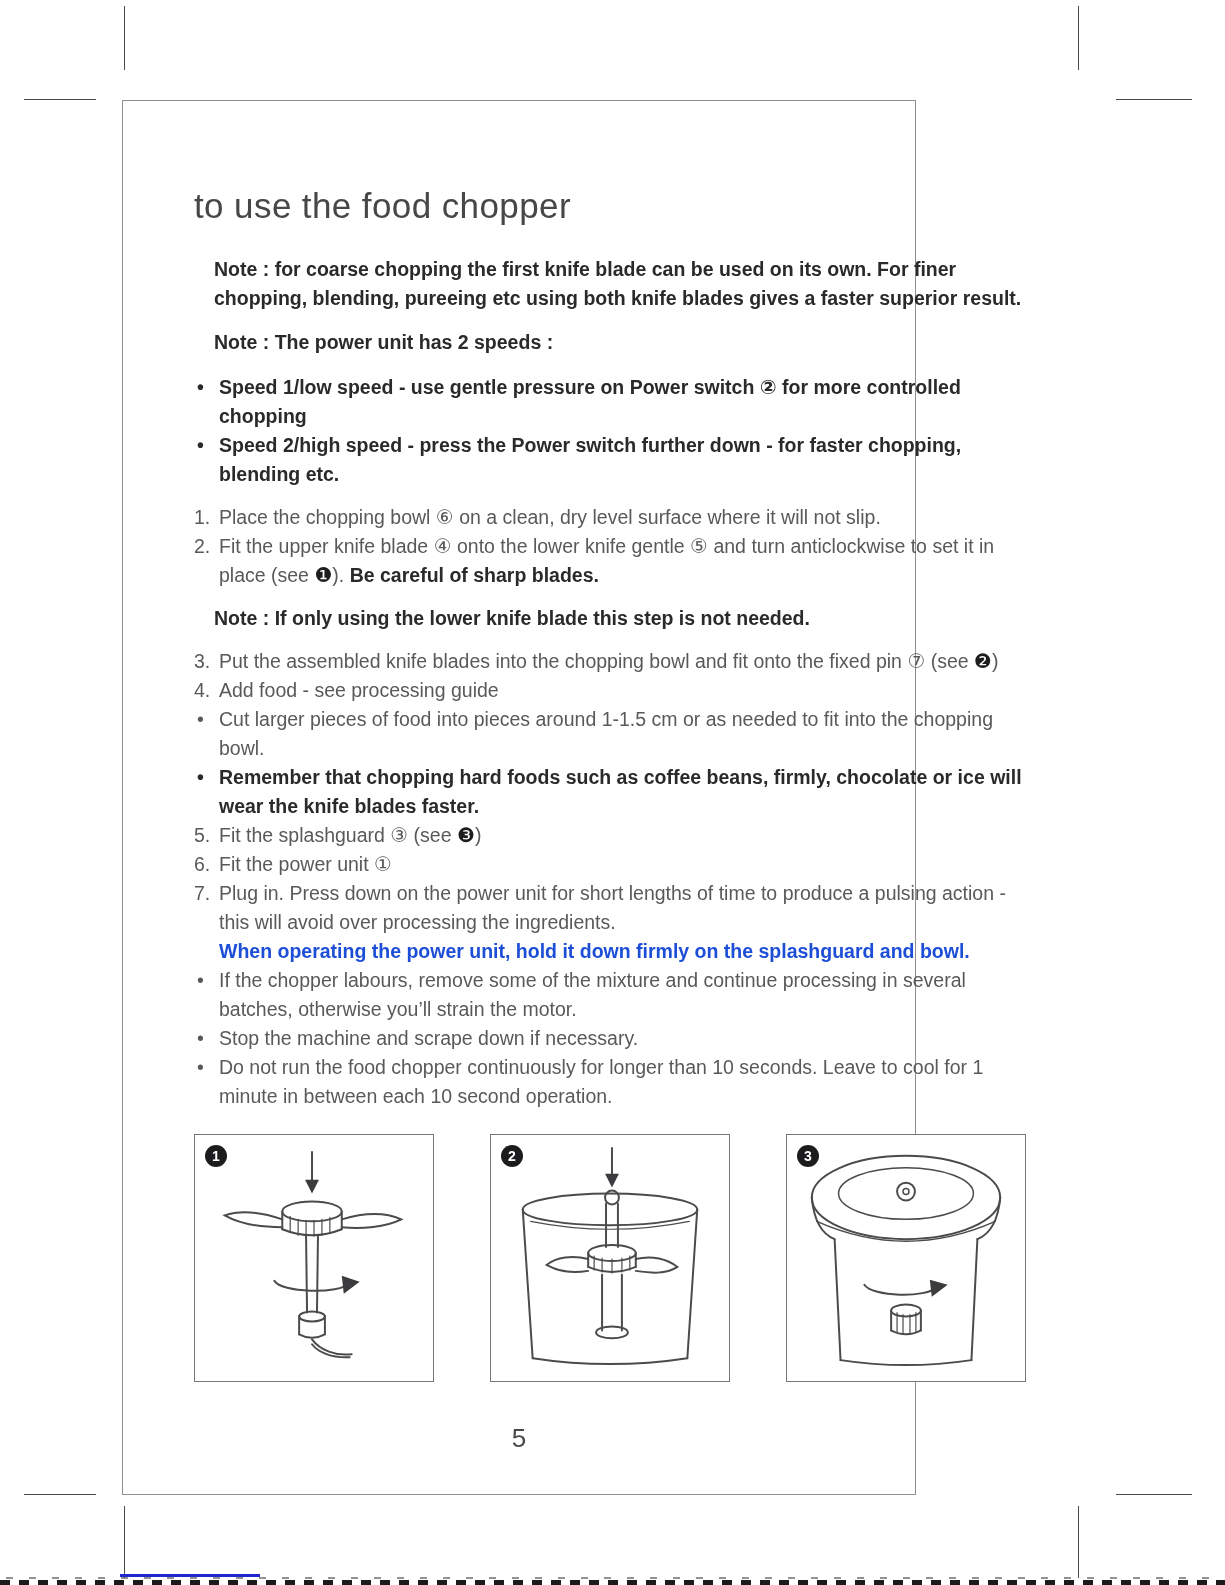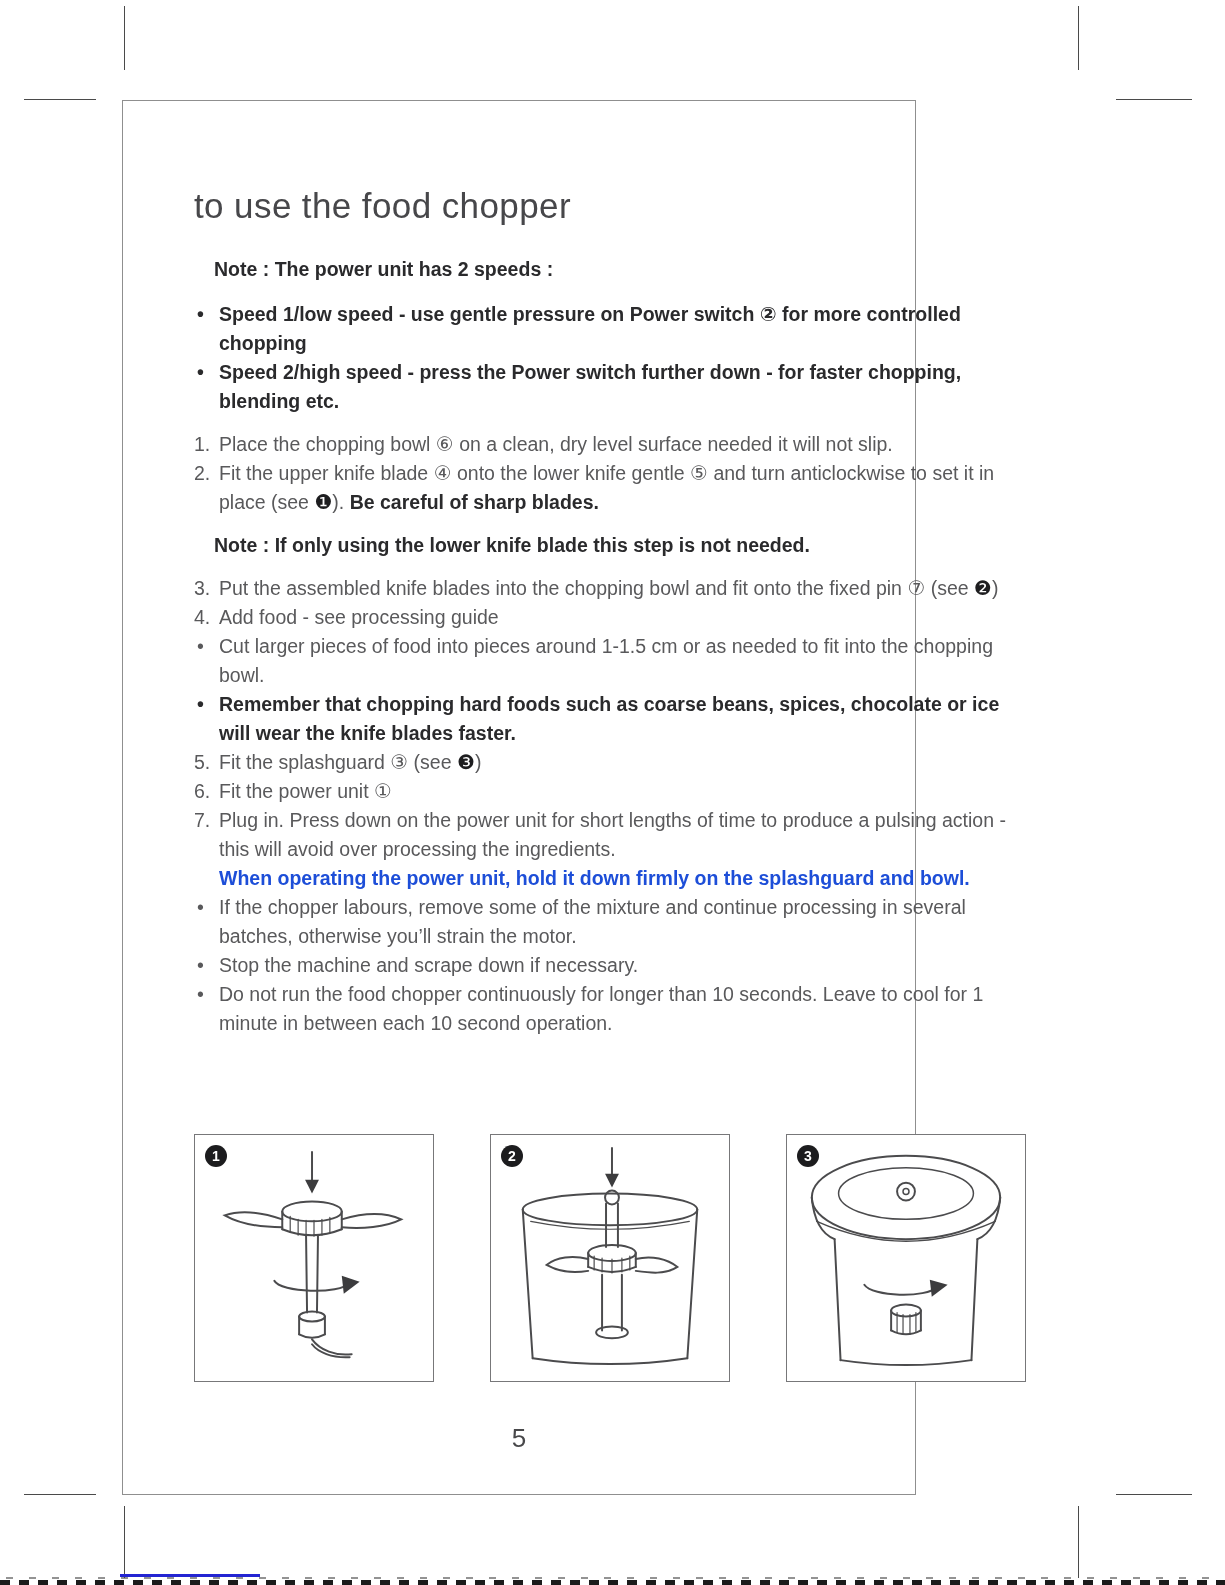--- a/index.html
+++ b/index.html
@@ -60,37 +60,38 @@
   <div class="mark" style="left:124px; top:1506px; width:1px; height:72px;"></div>
   <div class="mark" style="left:1078px; top:1506px; width:1px; height:72px;"></div>
   <div class="mark" style="left:24px; top:1494px; width:72px; height:1px;"></div>
   <div class="mark" style="left:1116px; top:1494px; width:76px; height:1px;"></div>
 
   <div class="frame">
     <div class="content">
 
       <h1 class="title">to use the food chopper</h1>
 
+      <p class="note-block note-intro bold">Note : for coarse chopping the first knife blade can be used on its own. For finer chopping, blending, pureeing etc using both knife blades gives a faster superior result.</p>
 
       <p class="note-block note-speeds bold">Note : The power unit has 2 speeds :</p>
 
       <div class="speed-group">
         <div class="row bold">
           <span class="mark-bullet">•</span>
           <span class="txt"><span>Speed 1/low speed - use gentle pressure on Power switch </span><span class="circ">②</span><span> for more controlled chopping</span></span>
         </div>
         <div class="row bold">
           <span class="mark-bullet">•</span>
           <span class="txt">Speed 2/high speed - press the Power switch further down - for faster chopping, blending etc.</span>
         </div>
       </div>
 
       <div class="row">
         <span class="num">1.</span>
-        <span class="txt"><span>Place the chopping bowl </span><span class="circ">⑥</span><span> on a clean, dry level surface needed it will not slip.</span></span>
+        <span class="txt"><span>Place the chopping bowl </span><span class="circ">⑥</span><span> on a clean, dry level surface where it will not slip.</span></span>
       </div>
 
       <div class="row">
         <span class="num">2.</span>
         <span class="txt"><span>Fit the upper knife blade </span><span class="circ">④</span><span> onto the lower knife gentle </span><span class="circ">⑤</span><span> and turn anticlockwise to set it in place (see </span><span class="circ-black">❶</span><span>). </span><span class="bold">Be careful of sharp blades.</span></span>
       </div>
 
       <p class="note-lower bold">Note : If only using the lower knife blade this step is not needed.</p>
 
       <div class="row">
@@ -103,21 +104,21 @@
         <span class="txt">Add food - see processing guide</span>
       </div>
 
       <div class="row">
         <span class="mark-bullet">•</span>
         <span class="txt">Cut larger pieces of food into pieces around 1-1.5 cm or as needed to fit into the chopping bowl.</span>
       </div>
 
       <div class="row bold">
         <span class="mark-bullet">•</span>
-        <span class="txt">Remember that chopping hard foods such as coarse beans, spices, chocolate or ice will wear the knife blades faster.</span>
+        <span class="txt">Remember that chopping hard foods such as coffee beans, firmly, chocolate or ice will wear the knife blades faster.</span>
       </div>
 
       <div class="row">
         <span class="num">5.</span>
         <span class="txt"><span>Fit the splashguard </span><span class="circ">③</span><span> (see </span><span class="circ-black">❸</span><span>)</span></span>
       </div>
 
       <div class="row">
         <span class="num">6.</span>
         <span class="txt"><span>Fit the power unit </span><span class="circ">①</span></span>

